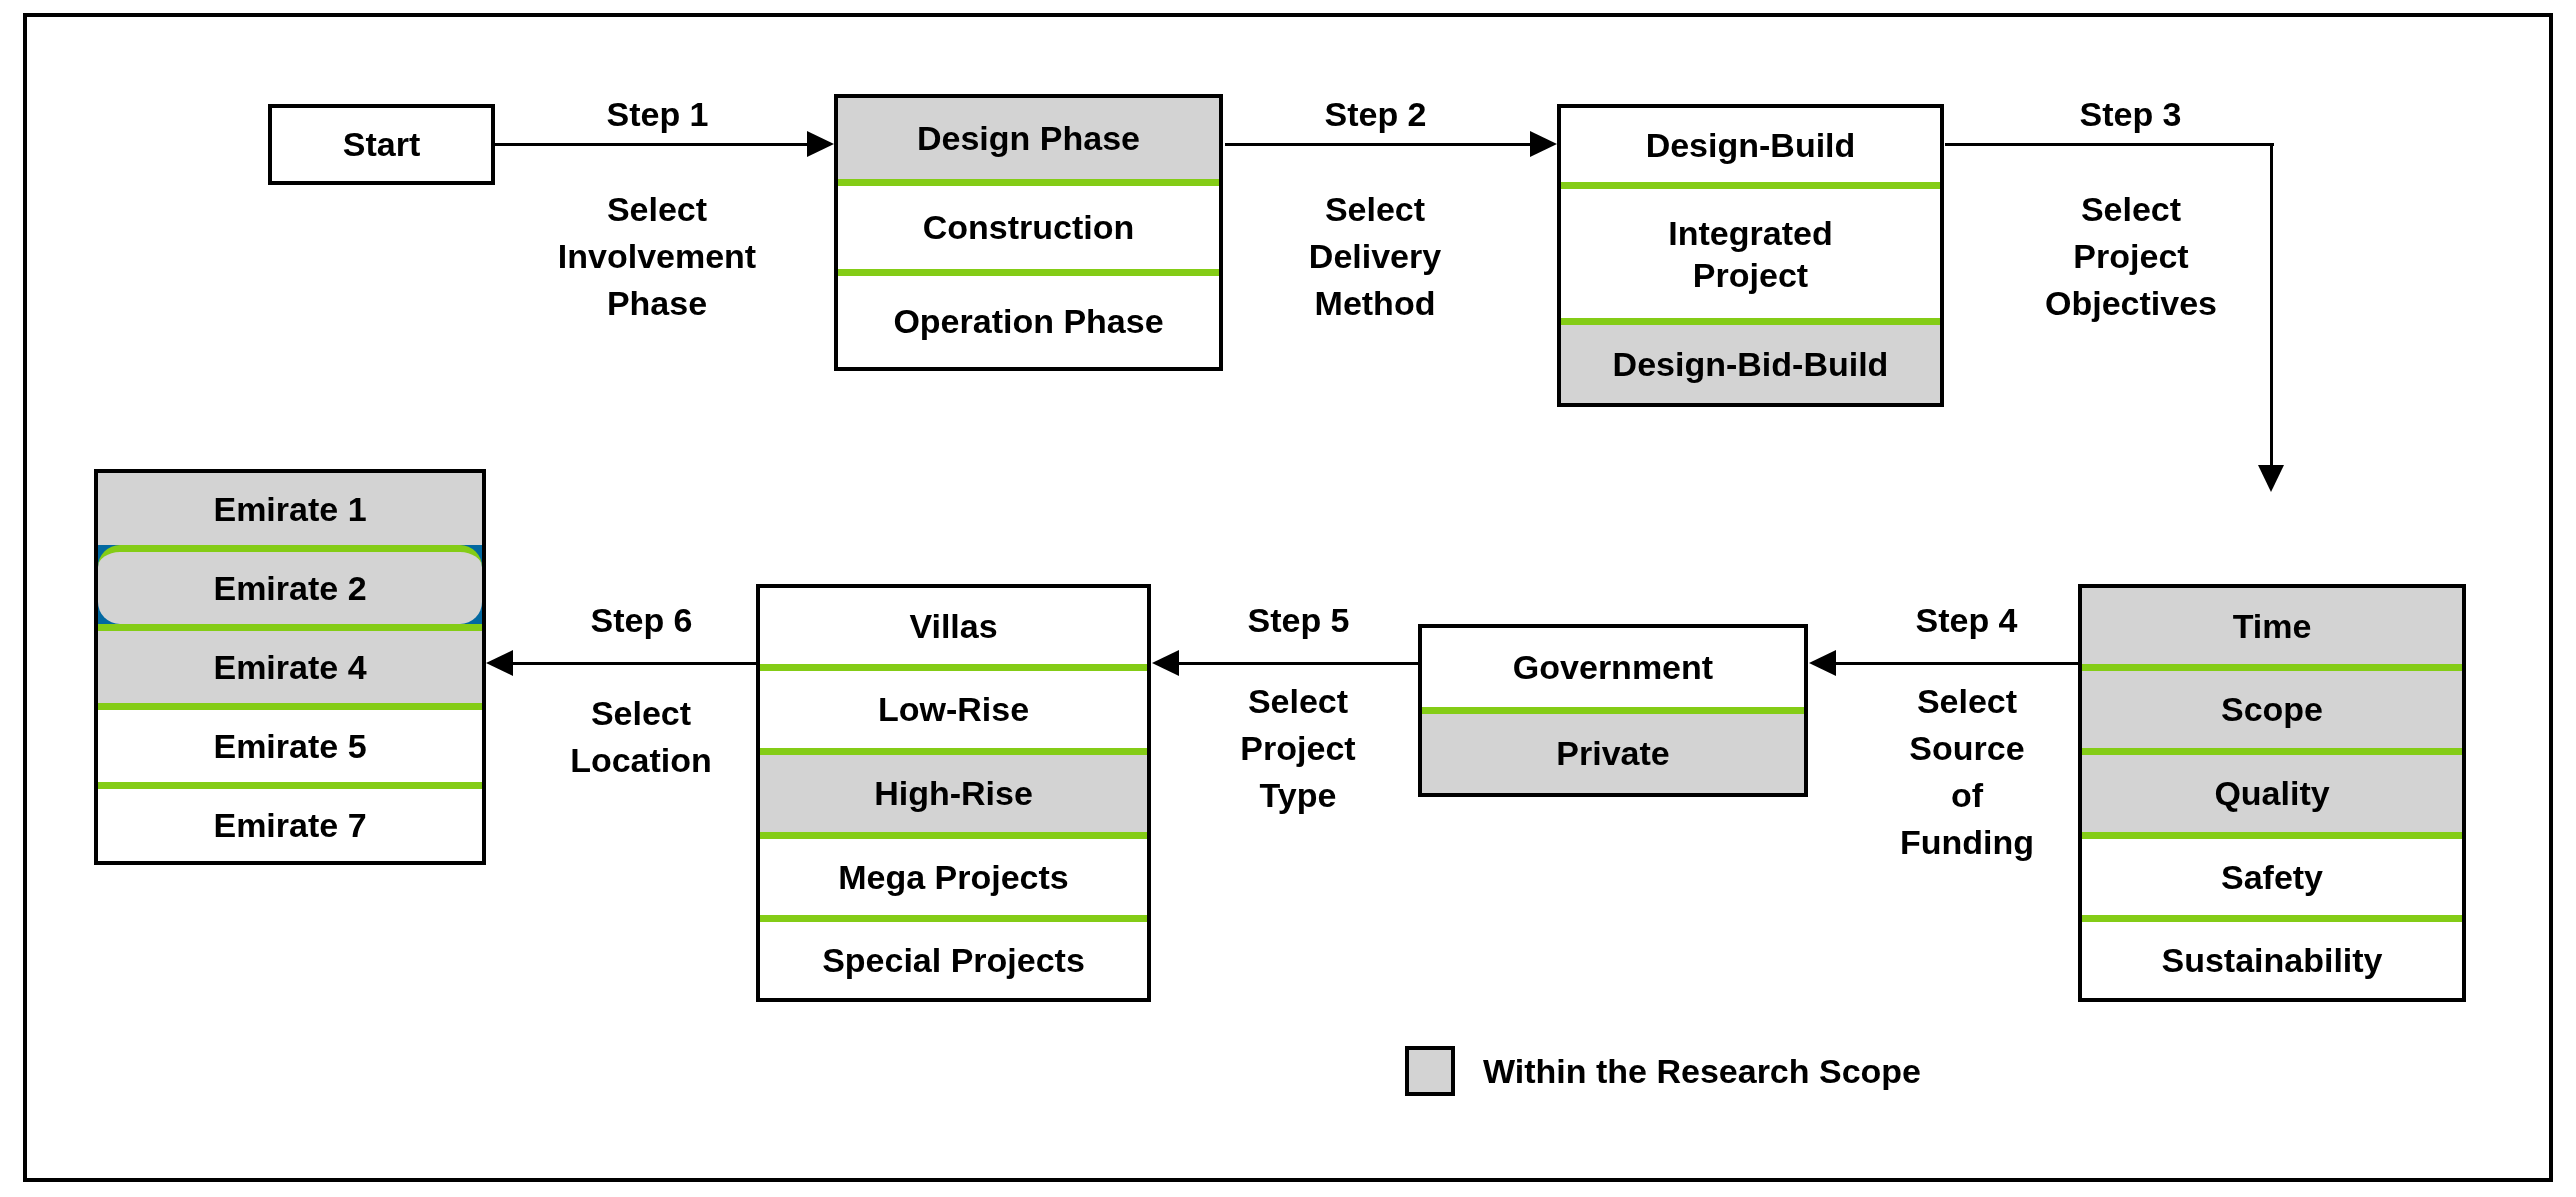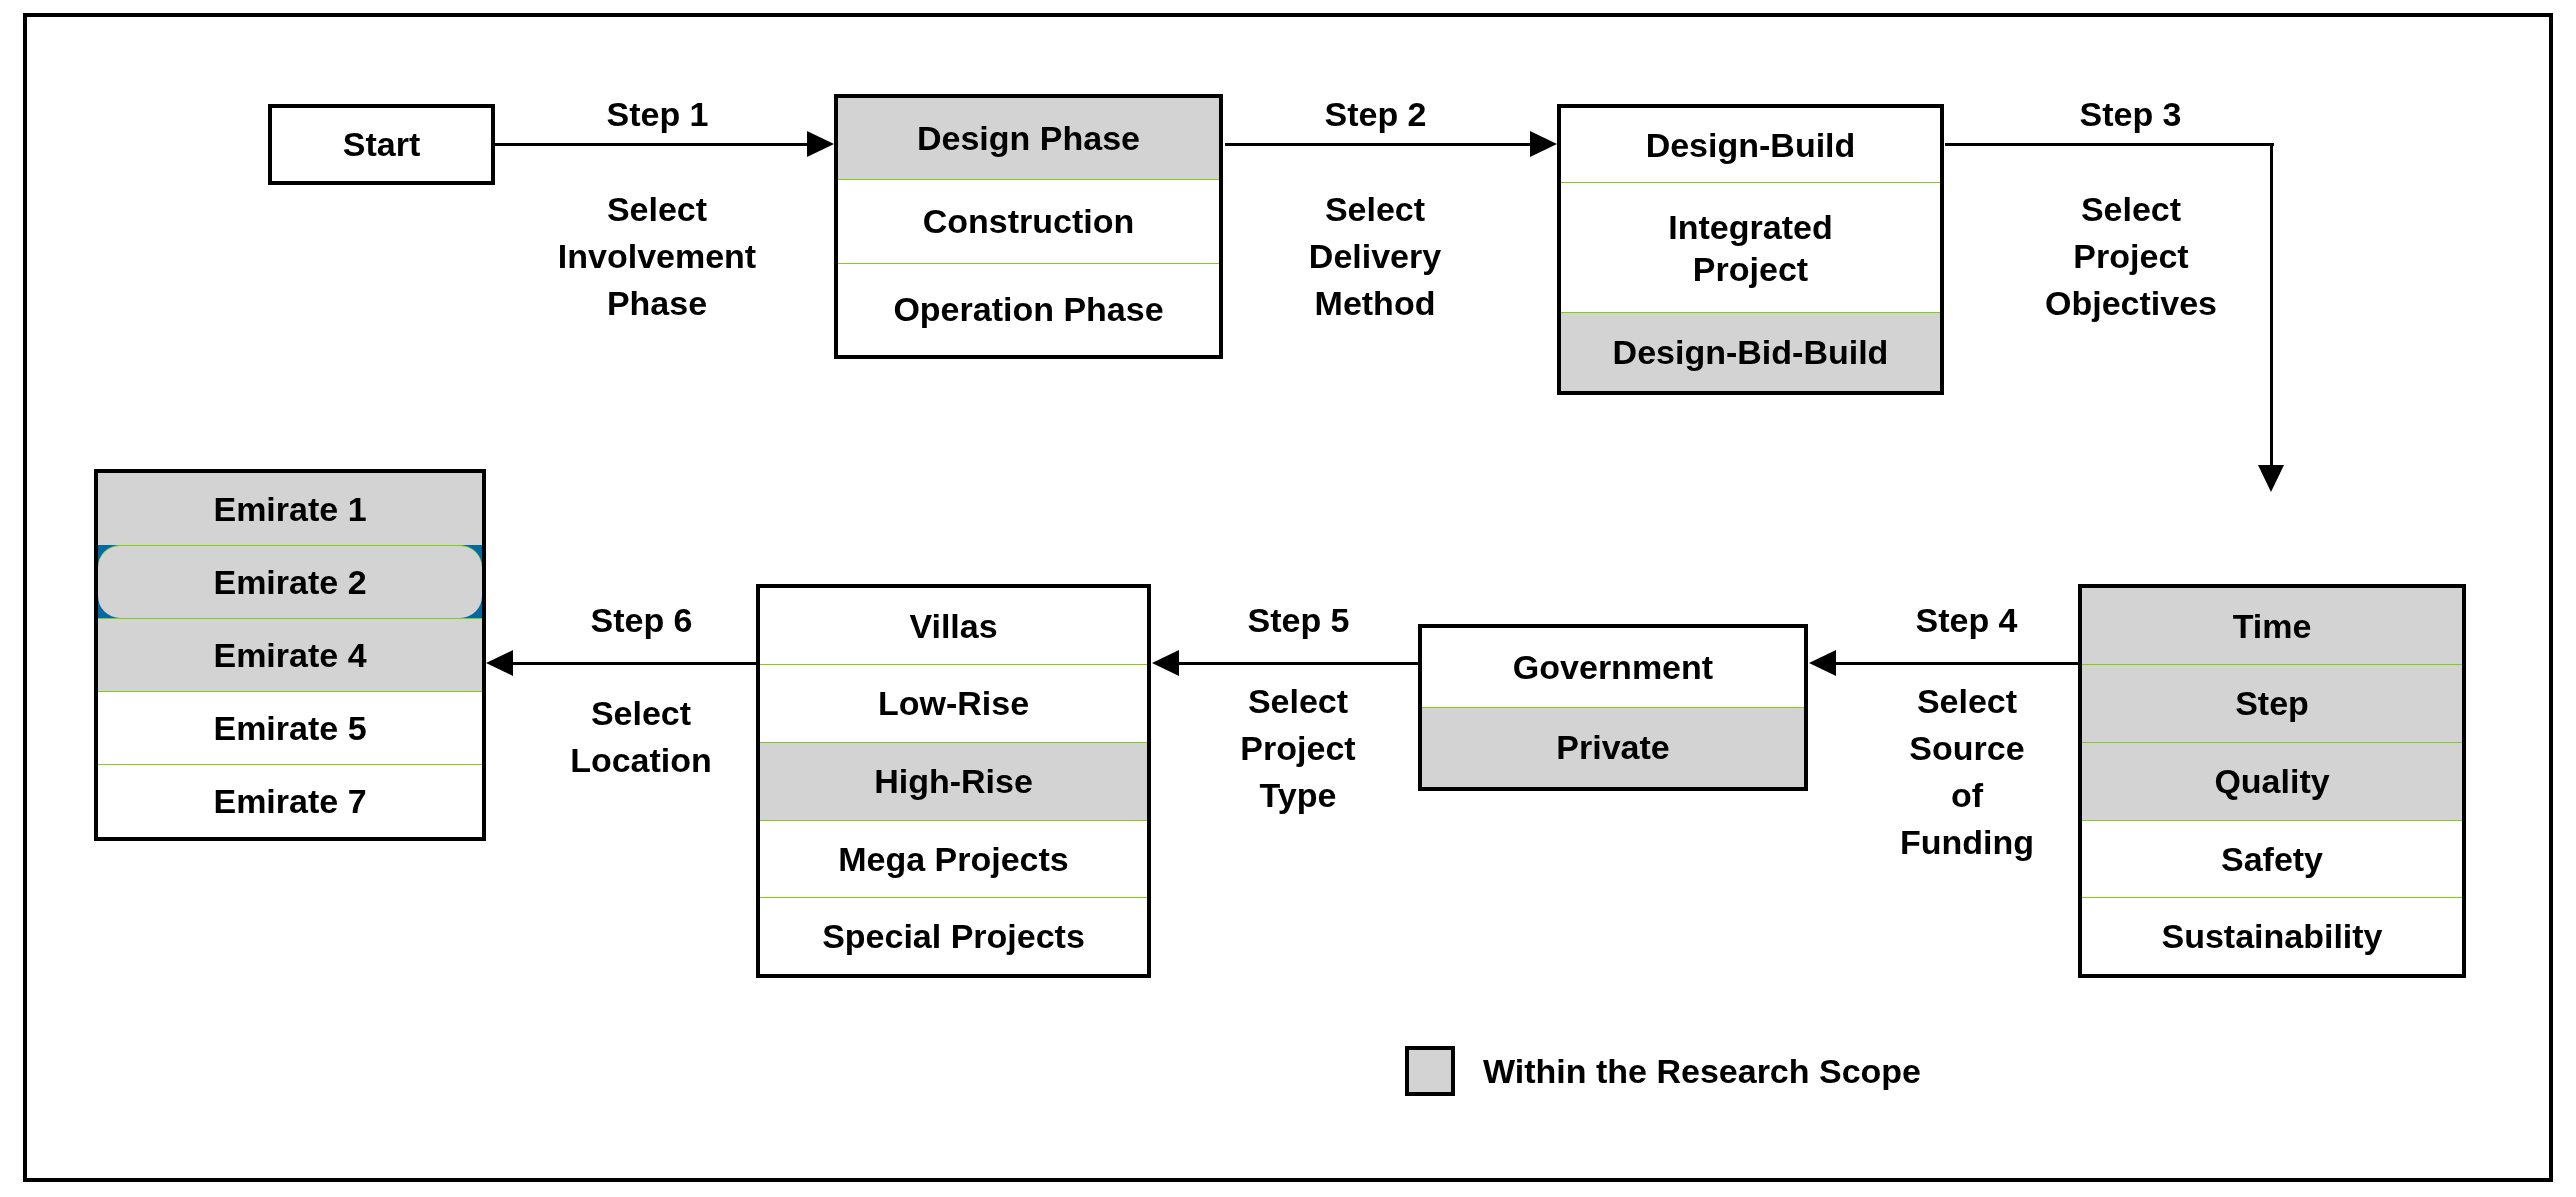--- a/index.html
+++ b/index.html
@@ -3,21 +3,21 @@
 <meta charset="utf-8">
 <style>
   html,body{margin:0;padding:0;background:#fff;}
   .canvas{position:relative;width:2576px;height:1198px;background:#ffffff;
           font-family:"Liberation Sans",sans-serif;font-weight:bold;color:#000;overflow:hidden;}
   .frame{position:absolute;left:23px;top:13px;width:2530px;height:1169px;
          border:4px solid #000;box-sizing:border-box;}
   .stack{position:absolute;background:#0369a1;border:4px solid #000;box-sizing:border-box;}
   .row{display:flex;align-items:center;justify-content:center;
        font-size:34px;text-align:center;background:#fff;}
-  .row + .row{border-top:1px solid #84cc16;}
+  .row + .row{border-top:7px solid #84cc16;}
   .scope{background:#d3d3d3;}
   .wrap{padding:0 97px;line-height:42px;}
   .startbox{position:absolute;left:268px;top:104px;width:227px;height:81px;
             border:4.9px solid #000;box-sizing:border-box;background:#fff;
             display:flex;align-items:center;justify-content:center;font-size:34px;}
   .hline,.vline{position:absolute;background:#000;}
   .head{position:absolute;width:0;height:0;}
   .head-right{border-top:13.8px solid transparent;border-bottom:13.8px solid transparent;border-left:27.5px solid #000;}
   .head-left {border-top:13.8px solid transparent;border-bottom:13.8px solid transparent;border-right:27.5px solid #000;}
   .head-down {border-left:13.8px solid transparent;border-right:13.8px solid transparent;border-top:27.5px solid #000;}
@@ -65,21 +65,21 @@
   <div class="steplabel" style="left:2009px;top:95px;">Step 3</div>
   <div class="hline" style="left:1945px;top:143px;width:329px;height:3.2px;"></div>
   <div class="vline" style="left:2270px;top:143px;width:3.2px;height:324px;"></div>
   <div class="head head-down" style="left:2258px;top:465px;"></div>
   <div class="desc" style="left:1977px;top:186px;">Select
 Project
 Objectives</div>
 
   <div class="stack" style="left:2078px;top:584px;width:388px;">
     <div class="row scope" style="height:76px;">Time</div>
-    <div class="row scope" style="height:77px;">Step</div>
+    <div class="row scope" style="height:77px;">Scope</div>
     <div class="row scope" style="height:77px;">Quality</div>
     <div class="row" style="height:76px;">Safety</div>
     <div class="row" style="height:76px;">Sustainability</div>
   </div>
 
   <div class="steplabel" style="left:1845px;top:601px;">Step 4</div>
   <div class="head head-left" style="left:1809px;top:650px;"></div>
   <div class="hline" style="left:1835px;top:662px;width:245px;height:3.2px;"></div>
   <div class="desc" style="left:1813px;top:678px;">Select
 Source

